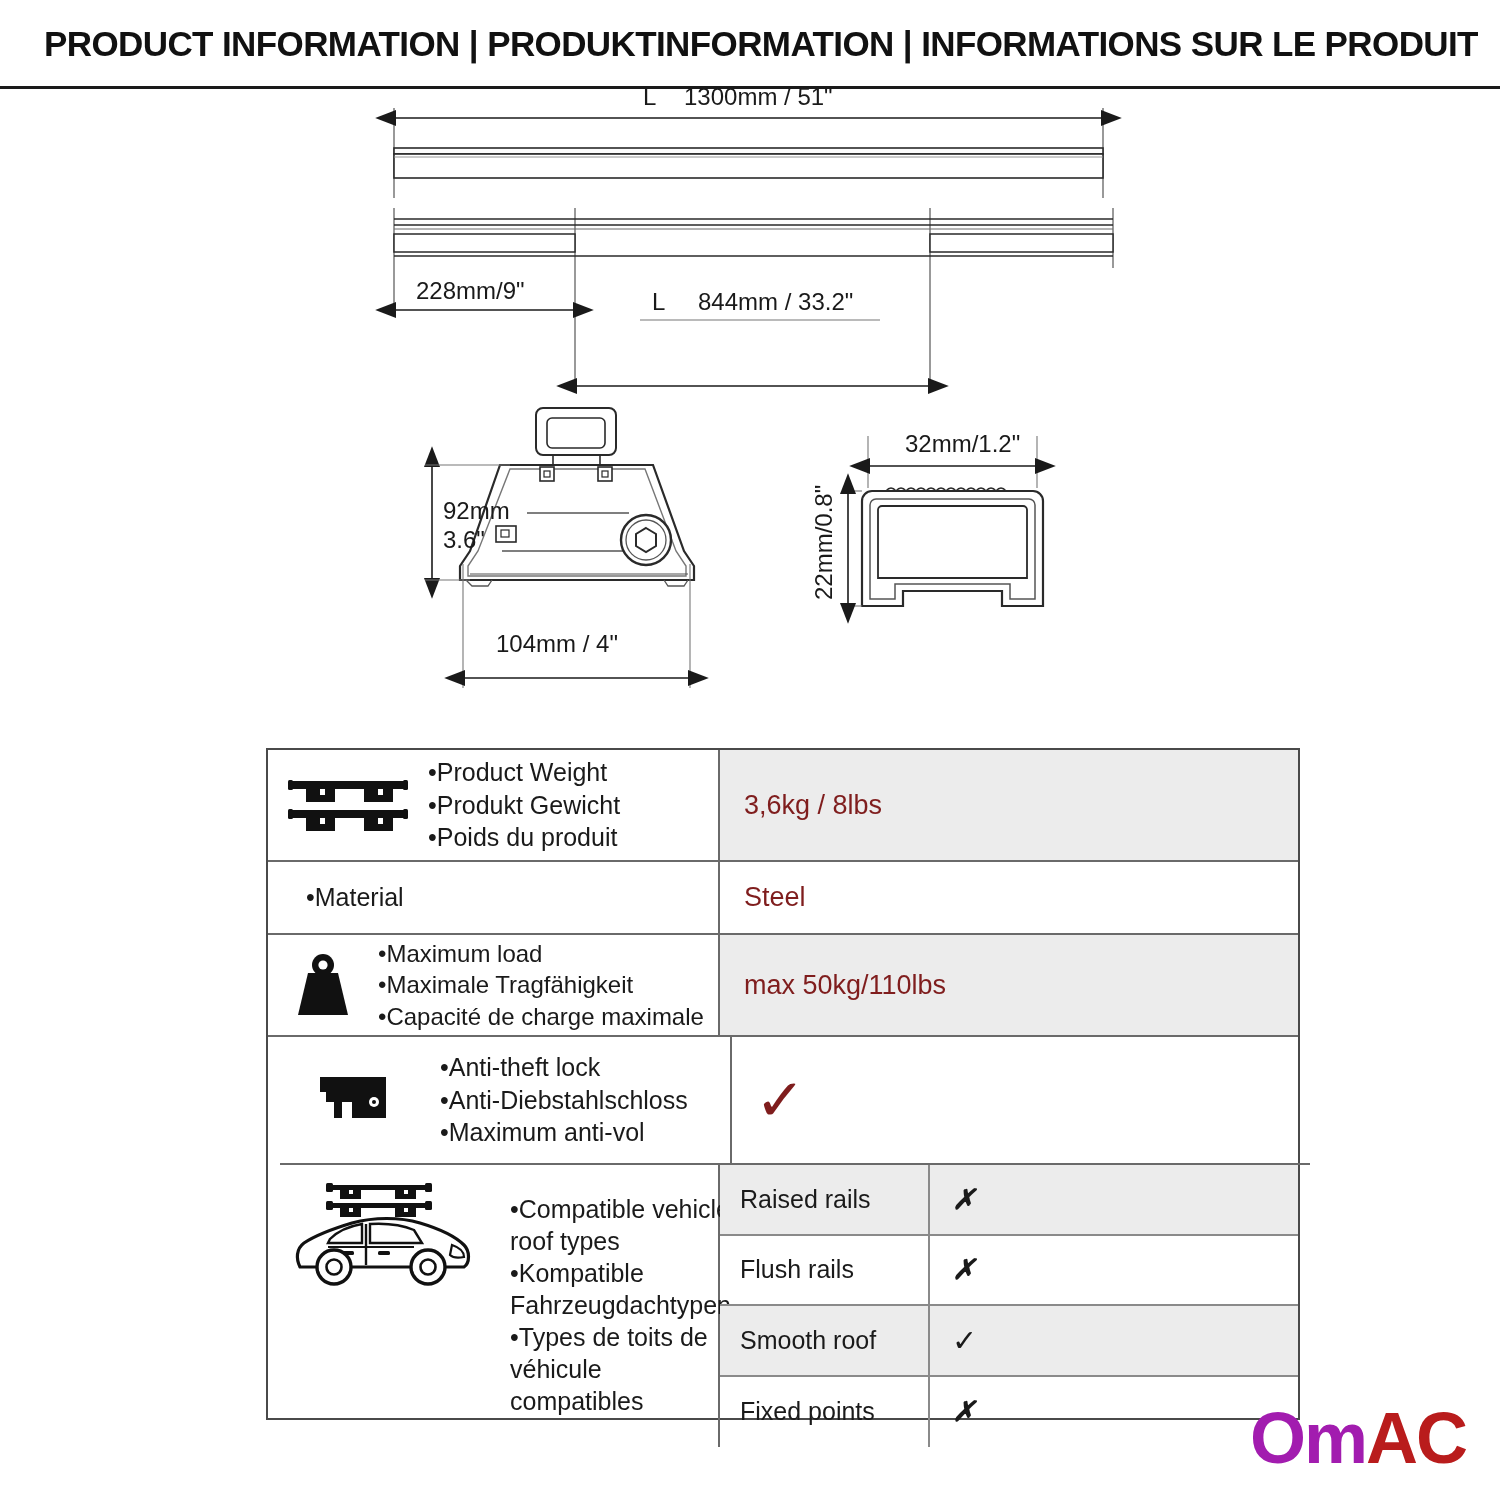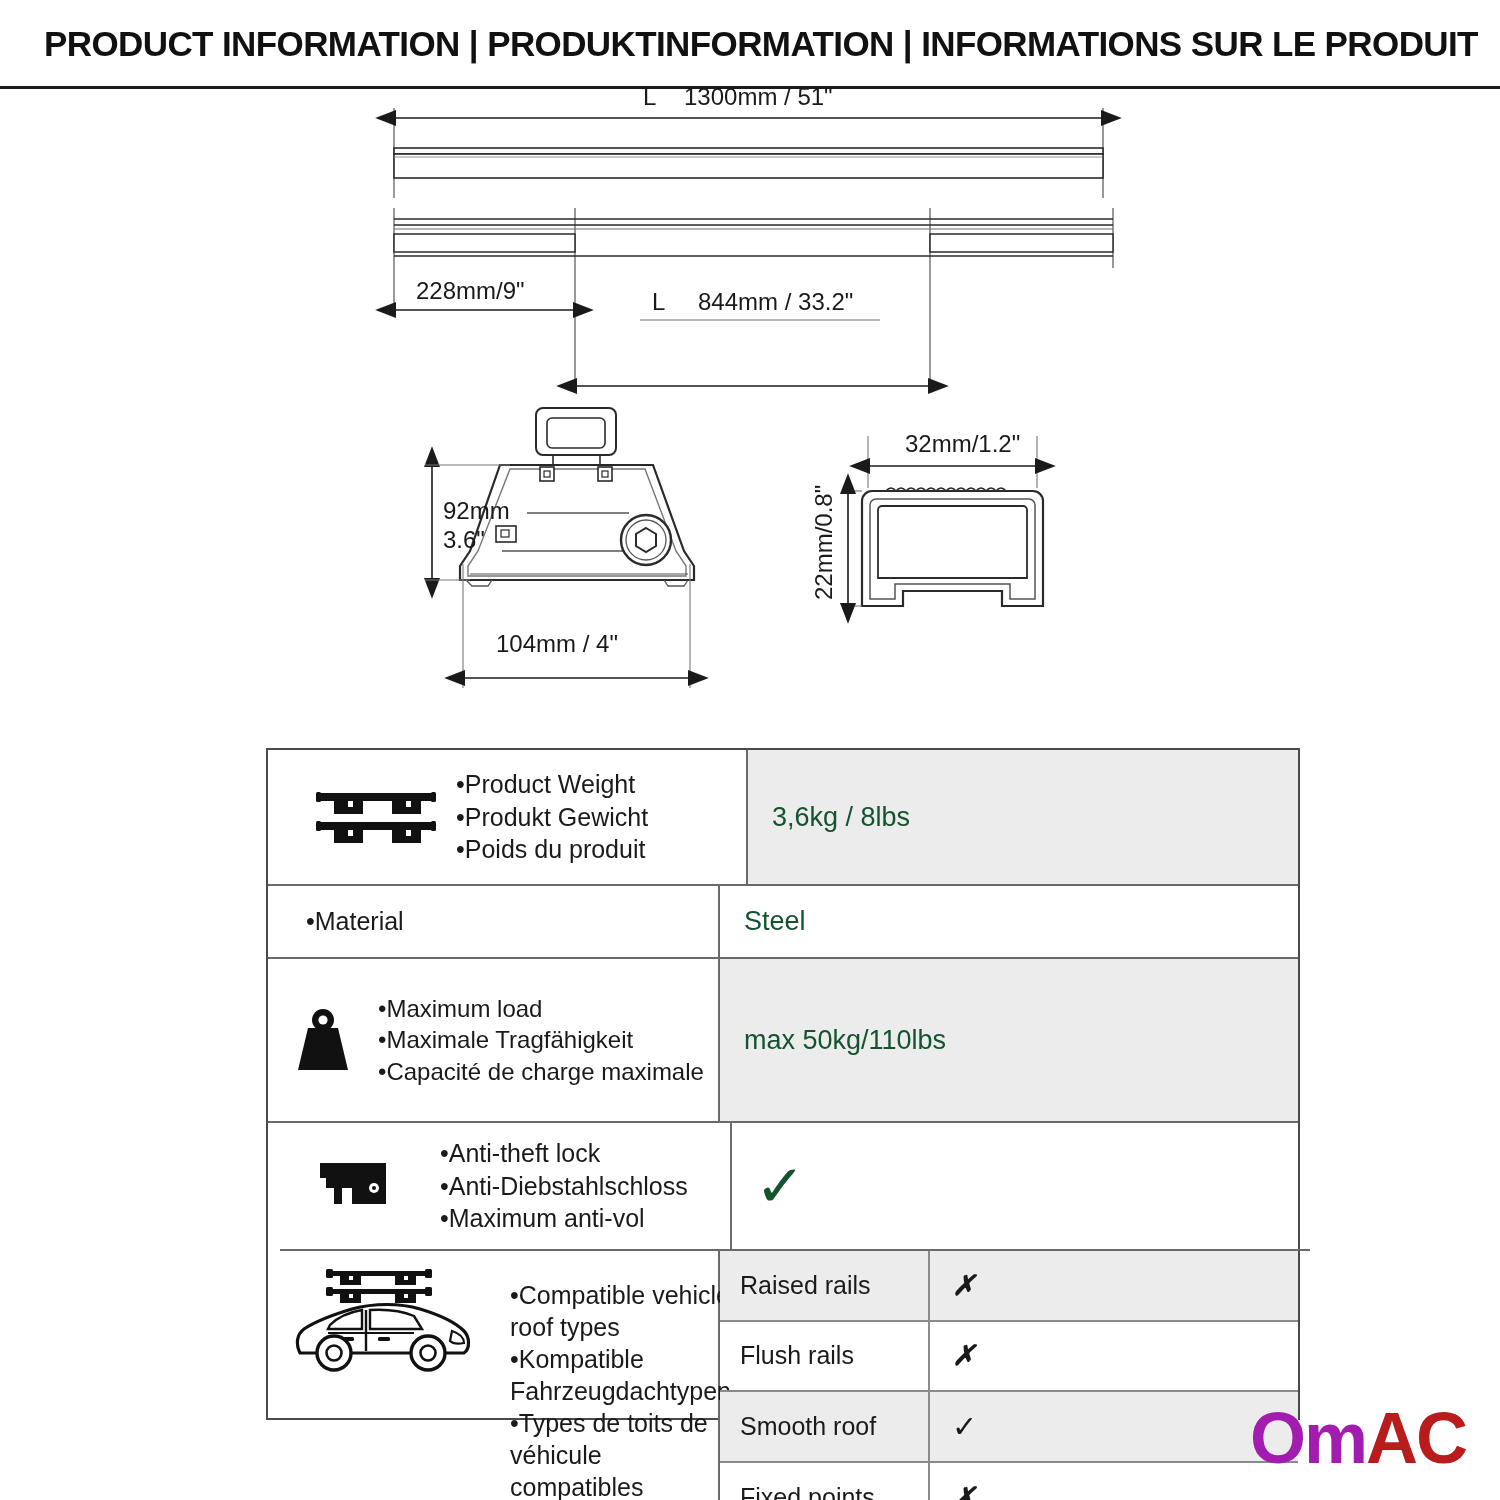--- a/index.html
+++ b/index.html
@@ -50,38 +50,38 @@
     width:452px; min-width:452px;
     border-right:2px solid #6a6a6a;
     display:flex; align-items:center;
     position:relative;
     padding:6px 0 6px 0;
   }
   .spec-right {
     flex:1;
     display:flex; align-items:center;
     padding-left:24px;
-    font-size:27px; color:#14532d;
+    font-size:27px; color:#7f1d1d;
   }
   .shade { background:#ececec; }
 
   .icon-cell {
     width:160px; min-width:160px;
     display:flex; align-items:center; justify-content:center;
   }
   .label-cell {
     flex:1;
     font-size:25px; line-height:1.30; color:#1a1a1a;
     padding-right:2px;
   }
   .label-cell .bullet-line { white-space:nowrap; }
 
-  .row-weight { height:136px;padding-left:28px; }
+  .row-weight { height:112px; }
   .row-material { height:73px; }
-  .row-load { height:164px; }
+  .row-load { height:102px; }
   .row-lock { height:128px;margin-left:12px; }
   .row-roof { height:auto; }
 
   .row-material .label-cell { padding-left:38px; }
 
   
   .roof-left {
     width:452px; min-width:452px;
     border-right:2px solid #6a6a6a;
     display:flex; flex-direction:row; align-items:flex-start;

